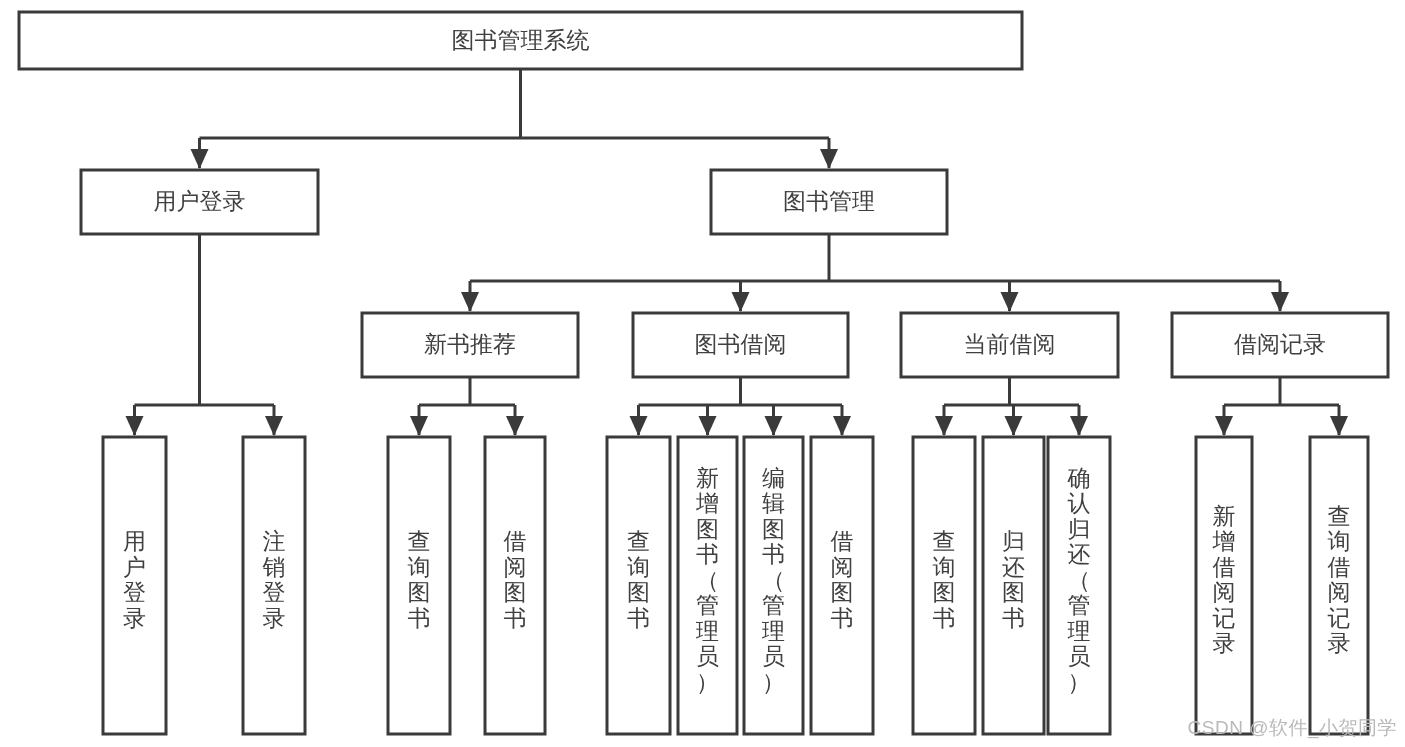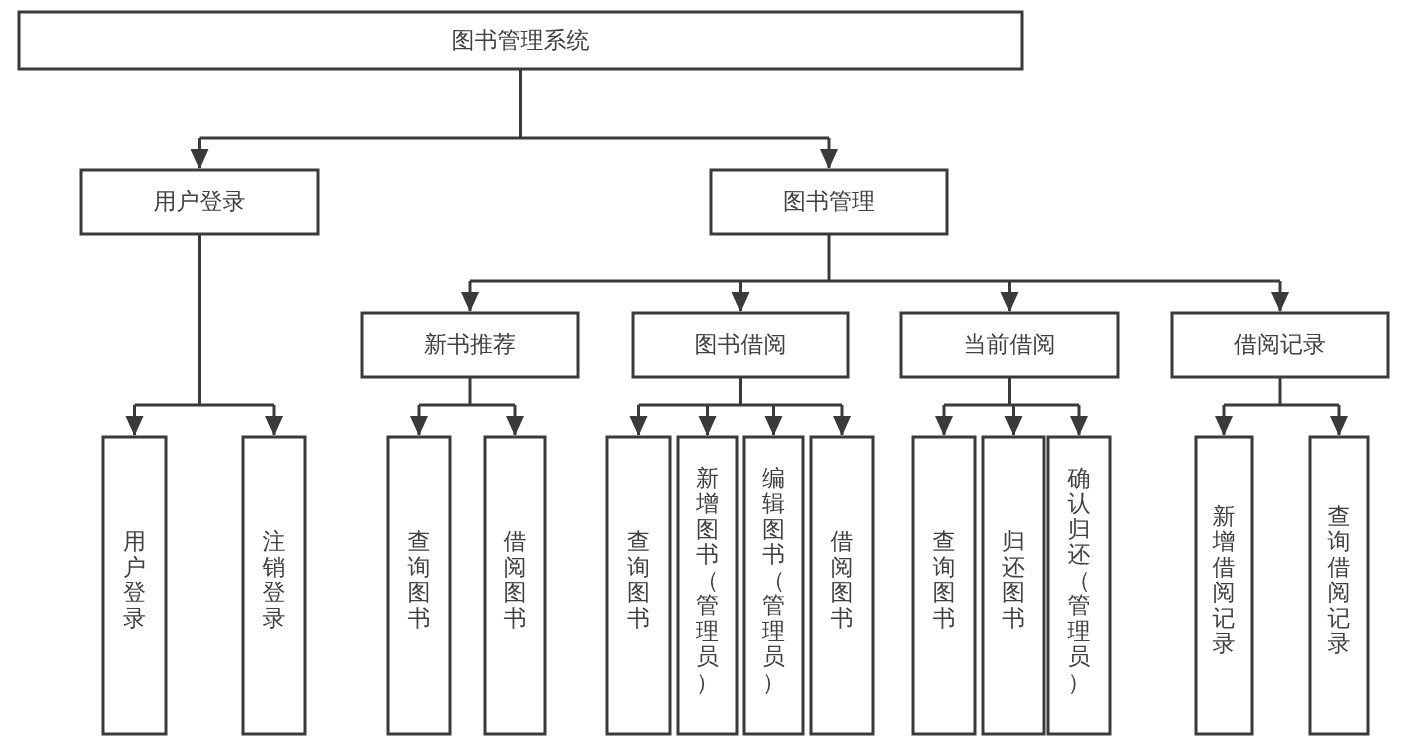--- a/index.html
+++ b/index.html
@@ -201,13 +201,14 @@
         <g>
           <rect class="nodebox" x="1196" y="437" width="56" height="297"></rect>
           <text class="node-label-v" x="1224" y="523.75"><tspan x="1224" dy="0">新</tspan><tspan x="1224" dy="25.5">增</tspan><tspan x="1224" dy="25.5">借</tspan><tspan x="1224" dy="25.5">阅</tspan><tspan x="1224" dy="25.5">记</tspan><tspan x="1224" dy="25.5">录</tspan></text>
         </g>
         <g>
           <rect class="nodebox" x="1310" y="437" width="58" height="297"></rect>
           <text class="node-label-v" x="1339" y="523.75"><tspan x="1339" dy="0">查</tspan><tspan x="1339" dy="25.5">询</tspan><tspan x="1339" dy="25.5">借</tspan><tspan x="1339" dy="25.5">阅</tspan><tspan x="1339" dy="25.5">记</tspan><tspan x="1339" dy="25.5">录</tspan></text>
         </g>
       </g>
   </svg>
+  <div class="watermark">CSDN @软件_小贺同学</div>
 </div>
 
 </body></html>

